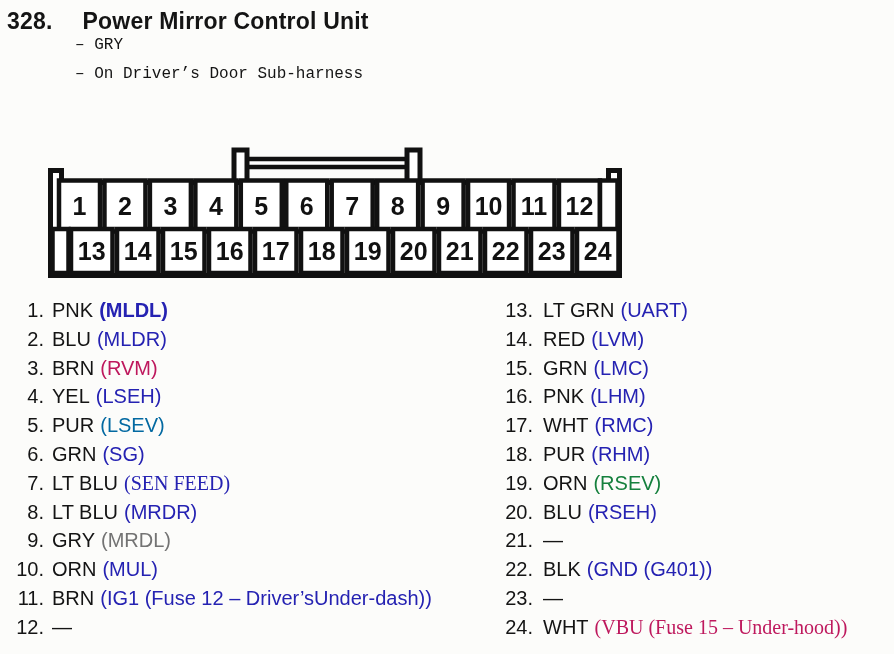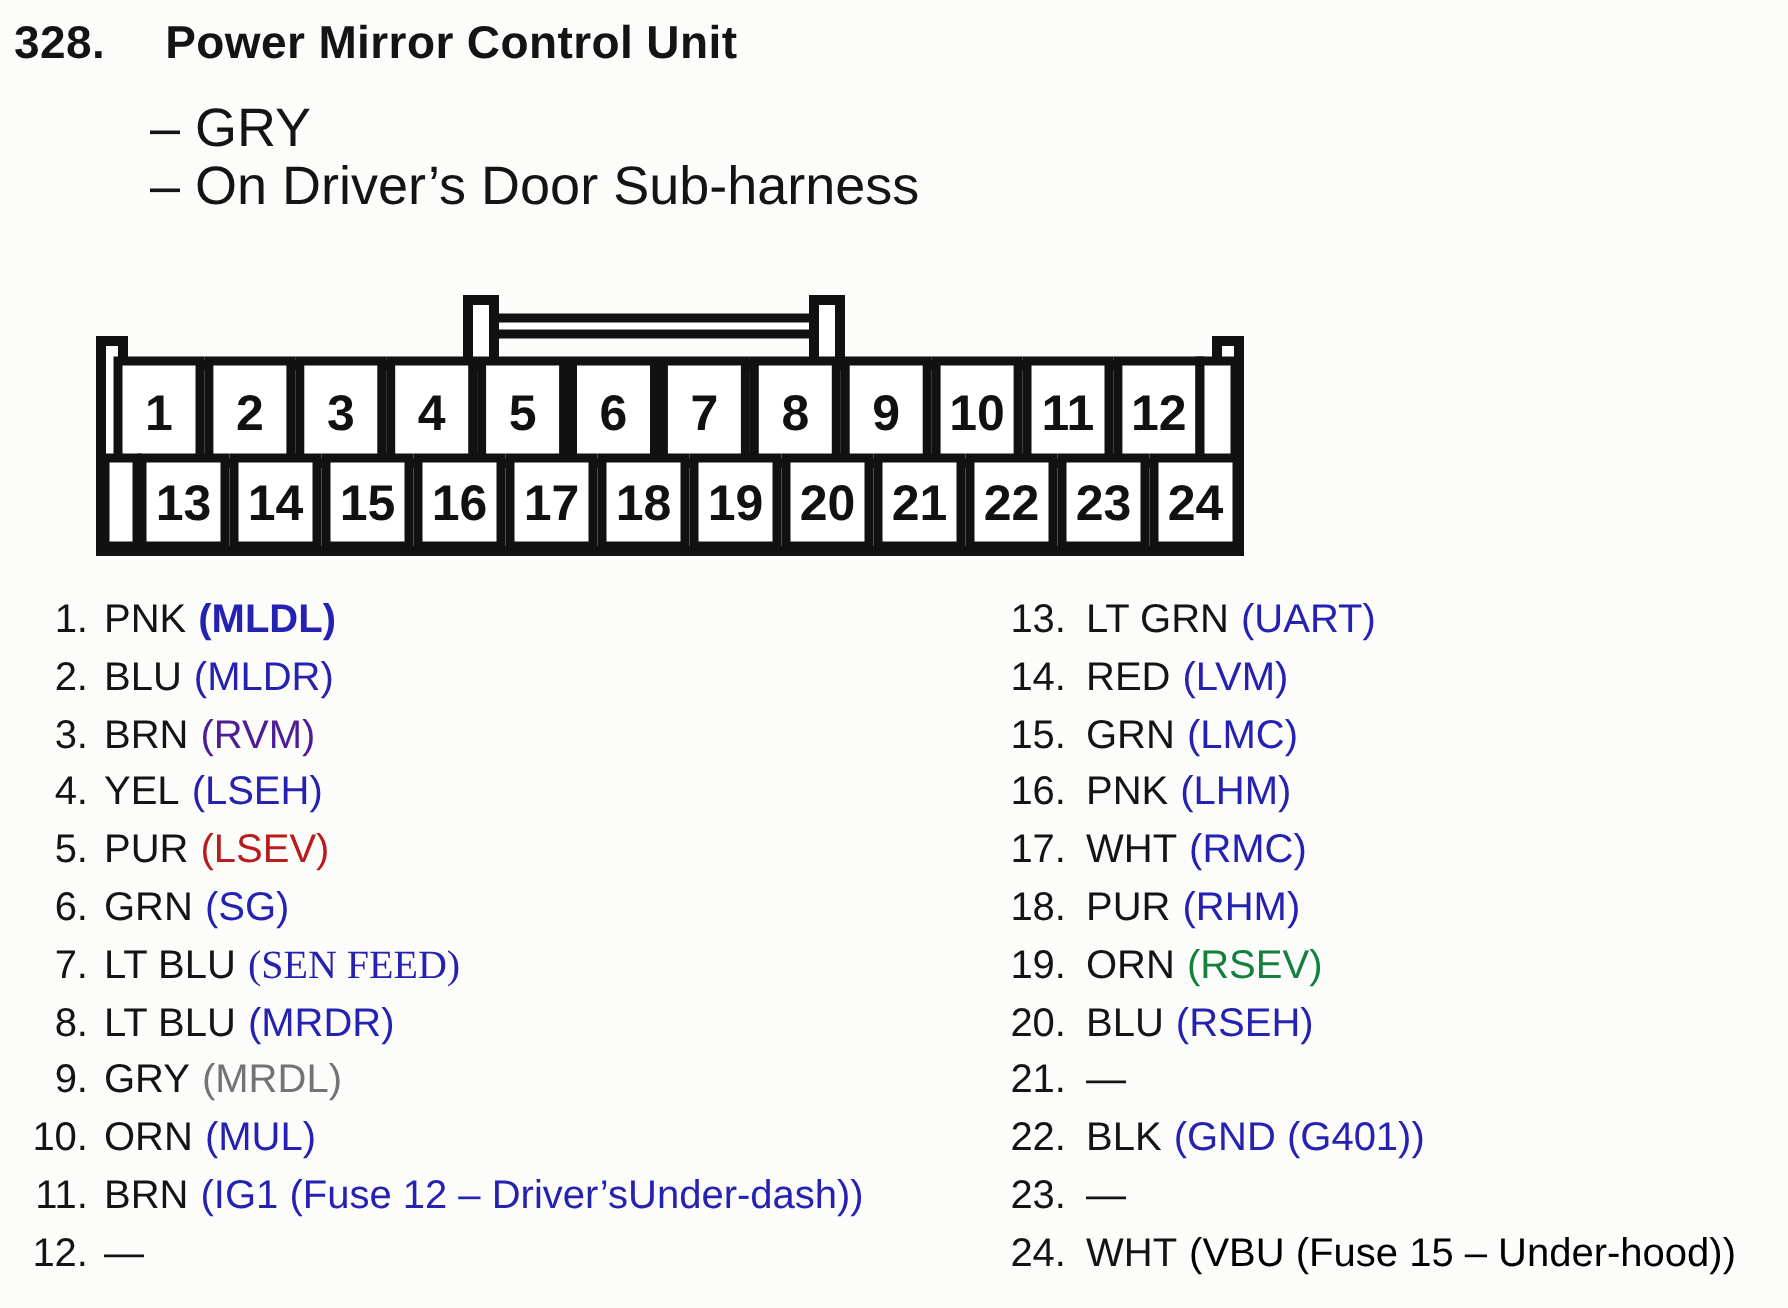--- a/index.html
+++ b/index.html
@@ -12,22 +12,22 @@
   .page{
     position:relative;width:894px;height:654px;
     background:#fcfcfa;overflow:hidden;
   }
   .title-row{
     position:absolute;left:7px;top:8px;
     display:flex;gap:30px;
     font-size:23px;font-weight:bold;letter-spacing:.2px;
   }
   .bullets{
-    position:absolute;left:75px;top:50px;
-    font-size:27px;line-height:28.7px;
+    position:absolute;left:75px;top:31px;
+    font-size:16px;line-height:28.7px;font-family:Liberation Mono, monospace;
   }
   .bullet-line{white-space:pre;}
   .connector-wrap{position:absolute;left:48px;top:146px;width:574px;height:132px;}
   .pin-col{position:absolute;font-size:20px;}
   .pin-col-left{left:8px;top:296px;}
   .pin-col-right{left:497px;top:296px;}
   .pin-row{display:flex;align-items:baseline;height:28.8px;line-height:28.8px;}
   .pin-num{display:inline-block;width:36px;text-align:right;flex:0 0 36px;}
   .pin-col-left .pin-num{margin-right:8px;}
   .pin-col-right .pin-num{margin-right:10px;}
@@ -115,31 +115,31 @@
         <span class="pin-signal" style="color: rgb(37, 34, 178); font-weight: bold;">(MLDL)</span>
       </div>
     <div class="pin-row">
         <span class="pin-num">2.</span>
         <span class="pin-color">BLU</span>
         <span class="pin-signal" style="color: rgb(37, 34, 178);">(MLDR)</span>
       </div>
     <div class="pin-row">
         <span class="pin-num">3.</span>
         <span class="pin-color">BRN</span>
-        <span class="pin-signal" style="color: #4c1d95;">(RVM)</span>
+        <span class="pin-signal" style="color: #be185d;">(RVM)</span>
       </div>
     <div class="pin-row">
         <span class="pin-num">4.</span>
         <span class="pin-color">YEL</span>
         <span class="pin-signal" style="color: rgb(37, 34, 178);">(LSEH)</span>
       </div>
     <div class="pin-row">
         <span class="pin-num">5.</span>
         <span class="pin-color">PUR</span>
-        <span class="pin-signal" style="color: #b91c1c;">(LSEV)</span>
+        <span class="pin-signal" style="color: #0369a1;">(LSEV)</span>
       </div>
     <div class="pin-row">
         <span class="pin-num">6.</span>
         <span class="pin-color">GRN</span>
         <span class="pin-signal" style="color: rgb(37, 34, 178);">(SG)</span>
       </div>
     <div class="pin-row">
         <span class="pin-num">7.</span>
         <span class="pin-color">LT BLU</span>
         <span class="pin-signal" style="color: rgb(37, 34, 178); font-family: Liberation Serif, serif;">(SEN FEED)</span>
@@ -223,17 +223,17 @@
         <span class="pin-signal" style="color: rgb(37, 34, 178);">(GND (G401))</span>
       </div>
     <div class="pin-row">
         <span class="pin-num">23.</span>
         <span class="pin-color">—</span>
         <span class="pin-signal" style="color: rgb(37, 34, 178);"></span>
       </div>
     <div class="pin-row">
         <span class="pin-num">24.</span>
         <span class="pin-color">WHT</span>
-        <span class="pin-signal" style="color: #000000;">(VBU (Fuse 15 – Under-hood))</span>
+        <span class="pin-signal" style="color: #be185d; font-family: Liberation Serif, serif;">(VBU (Fuse 15 – Under-hood))</span>
       </div>
   </div>
 
 </div>
 
 </body></html>

